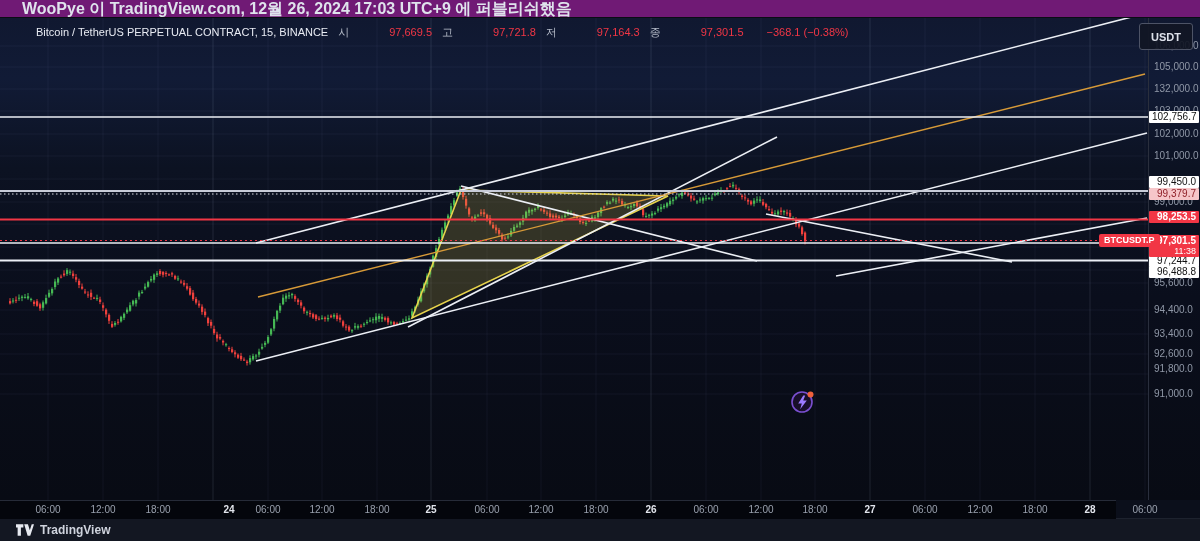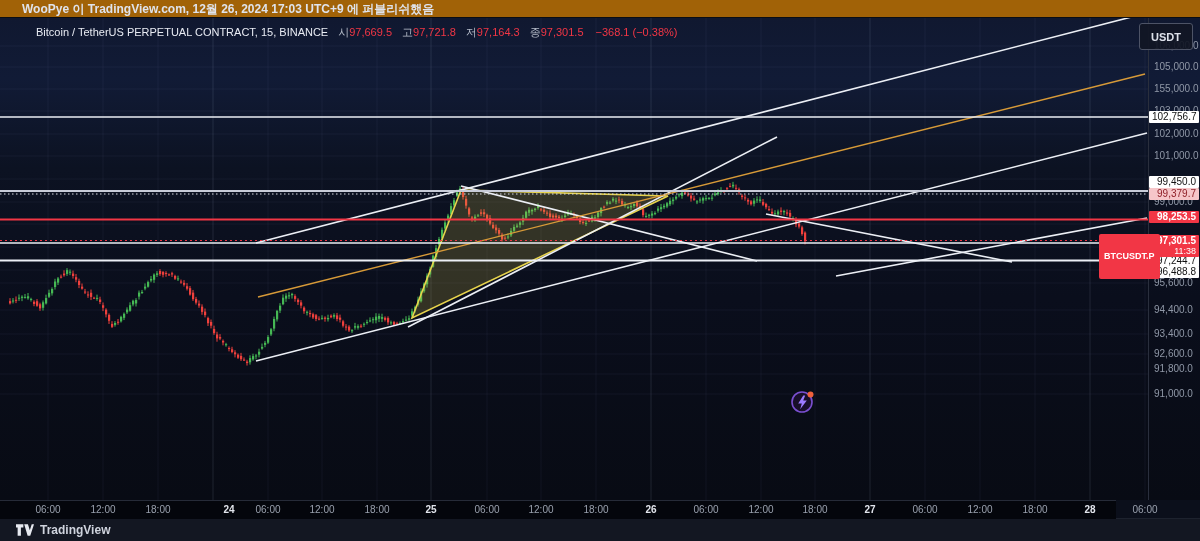--- a/index.html
+++ b/index.html
@@ -1,53 +1,53 @@
 <!DOCTYPE html>
 <html><head>
 <meta charset="utf-8">
 <style>
   html,body{margin:0;padding:0;background:#0b0f1b;width:1200px;height:541px;overflow:hidden;
     font-family:"Liberation Sans","DejaVu Sans",sans-serif;-webkit-font-smoothing:antialiased;}
   #app{position:relative;width:1200px;height:541px;background:#0b0f1b;}
 
   
-  #pubbar{position:absolute;left:0;top:0;width:1200px;height:18px;background:#a16207;
-    color:#dfe3ec;font-size:12px;font-weight:bold;line-height:18px;padding-left:22px;box-sizing:border-box;
+  #pubbar{position:absolute;left:0;top:0;width:1200px;height:18px;background:#701a75;
+    color:#dfe3ec;font-size:16px;font-weight:bold;line-height:18px;padding-left:22px;box-sizing:border-box;
     border-bottom:1px solid #0a0d14;white-space:nowrap;}
 
   
   #chartwrap{position:absolute;left:0;top:18px;width:1200px;height:482px;
     background:linear-gradient(180deg,#101830 0px,#111b36 60px,#0c1222 150px,#0a0e1c 280px,#080b14 482px);}
   #plot{position:absolute;left:0;top:0;width:1148px;height:482px;overflow:hidden;}
   #plot svg{display:block;}
   #plot-border{position:absolute;left:1148px;top:0;width:1px;height:482px;background:#2a2f3d;}
 
   
   #legend{position:absolute;left:36px;top:6px;height:16px;line-height:16px;font-size:11px;color:#e8ebf3;
     white-space:nowrap;z-index:30;}
   #legend .ohlc{margin-left:10px;}
   #legend .ohlc-label{color:#b6bcc9;}
-  #legend .ohlc-value{color:#f23645;}
-  #legend .chg{color:#f23645;margin-left:12px;text-align:right;}
+  #legend .ohlc-value{color:#f23645;margin-left:40px;}
+  #legend .chg{color:#f23645;margin-left:23px;text-align:right;}
 
   
   #usdt-btn{position:absolute;right:7px;top:5px;z-index:40;height:27px;line-height:16px;padding:0 11px;
     border:1px solid #4d5366;border-radius:3px;background:rgba(17,22,36,.92);color:#dde1ea;
     font-size:11px;font-weight:bold;cursor:pointer;}
 
   
   #paxis{position:absolute;left:1149px;top:0;width:51px;height:482px;font-size:10px;z-index:20;}
   .ptick{position:absolute;left:5px;height:12px;line-height:12px;color:#9098a7;white-space:nowrap;}
   .plabel{position:absolute;left:0;width:44px;height:12px;line-height:12px;padding:0 3px;
     text-align:right;border-radius:1px;font-size:10px;white-space:nowrap;}
   #cur-price-label{position:absolute;left:0;width:44px;padding:1px 3px;border-radius:1px;text-align:right;
     font-size:10px;line-height:10px;}
 
   
-  #symbol-tag{position:absolute;z-index:25;height:13px;line-height:13px;padding:16px 5px;border-radius:2px;
+  #symbol-tag{position:absolute;z-index:25;height:13px;line-height:13px;padding:0 5px;border-radius:2px;
     background:#f23645;color:#fff;font-size:9px;font-weight:bold;}
 
   
   #taxis{position:absolute;left:0;top:500px;width:1116px;height:18px;background:#04060c;
     border-top:1px solid #262b38;z-index:10;}
   .ttick{position:absolute;top:2px;height:14px;line-height:14px;font-size:10px;color:#9aa1ae;
     transform:translateX(-50%);white-space:nowrap;}
   .ttick.major{color:#e2e5ec;font-weight:bold;}
 
   
@@ -681,21 +681,21 @@
       <svg width="26" height="26" viewBox="0 0 26 26">
         <circle cx="12" cy="13" r="10" fill="rgba(26,16,44,0.88)" stroke="#7a4fd0" stroke-width="1.6"></circle>
         <polygon points="13.3,6.5 8.2,14.4 11.8,14.4 10.2,20.2 16.8,11.6 13.2,11.6 15.2,6.5" fill="#9b7bff"></polygon>
         <circle cx="20.5" cy="5.5" r="3" fill="#f0613c"></circle>
       </svg>
     </div>
 
     <div id="paxis">
         <div class="ptick" style="top: 22px;">106,000.0</div>
         <div class="ptick" style="top: 43px;">105,000.0</div>
-        <div class="ptick" style="top: 65px;">155,000.0</div>
+        <div class="ptick" style="top: 65px;">132,000.0</div>
         <div class="ptick" style="top: 87px;">103,000.0</div>
         <div class="ptick" style="top: 110px;">102,000.0</div>
         <div class="ptick" style="top: 132px;">101,000.0</div>
         <div class="ptick" style="top: 178px;">99,000.0</div>
         <div class="ptick" style="top: 259px;">95,600.0</div>
         <div class="ptick" style="top: 286px;">94,400.0</div>
         <div class="ptick" style="top: 310px;">93,400.0</div>
         <div class="ptick" style="top: 330px;">92,600.0</div>
         <div class="ptick" style="top: 345px;">91,800.0</div>
         <div class="ptick" style="top: 370px;">91,000.0</div>

